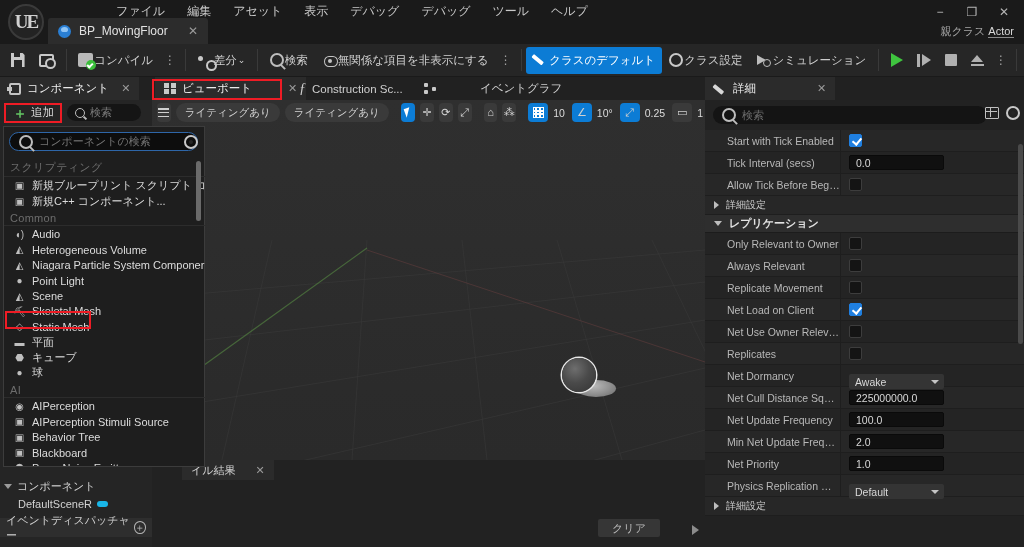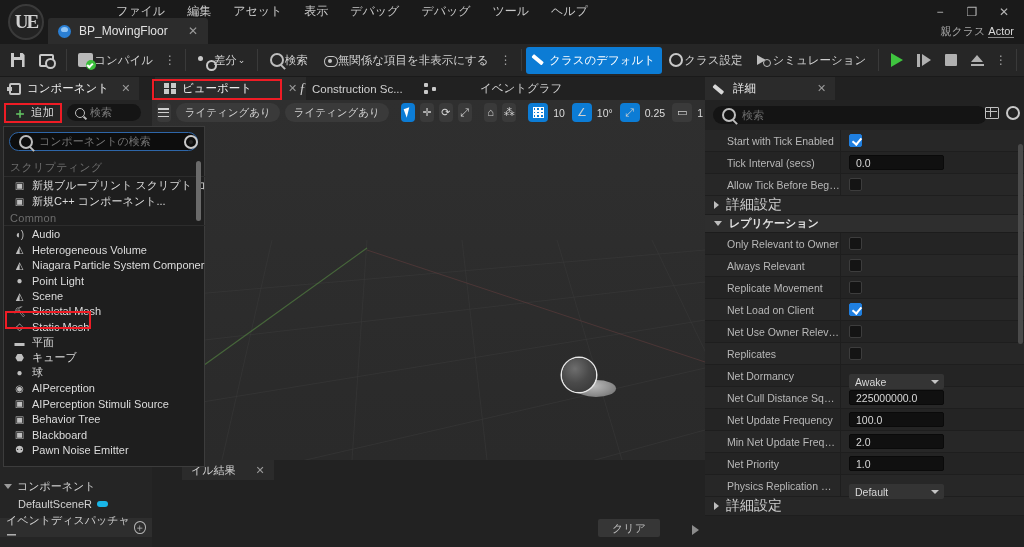--- a/index.html
+++ b/index.html
@@ -190,21 +190,21 @@
   .chk { width:13px; height:13px; background:#141414; border:1px solid #3d3d3d; border-radius:2px; }
   .chk.on { background:#1f7fe0; border-color:#1f7fe0; position:relative; }
   .chk.on::after { content:""; position:absolute; left:3.5px; top:1px; width:4px; height:7px;
      border-right:2px solid #fff; border-bottom:2px solid #fff; transform:rotate(40deg); }
   .tfield { width:95px; height:15px; background:#101010; border:1px solid #0a0a0a; border-radius:2px;
      display:flex; align-items:center; padding-left:6px; font-size:10.5px; color:#d8d8d8; }
   .dd { width:95px; height:15px; background:#343434; border-radius:2px; display:flex; align-items:center;
      padding:0 5px 0 6px; font-size:10.5px; color:#d8d8d8;margin-top:12px; }
   .dd-caret { margin-left:auto; width:0;height:0;border-left:4px solid transparent;border-right:4px solid transparent;border-top:4.5px solid #c4c4c4; }
   .subrow { height:19px; display:flex; align-items:center; gap:7px; padding-left:9px;
-     font-size:14px; color:#cfcfcf; background:#272727; border-bottom:1px solid #1e1e1e; }
+     font-size:10px; color:#cfcfcf; background:#272727; border-bottom:1px solid #1e1e1e; }
   .det-scroll { position:absolute; right:1px; top:44px; width:5px; height:200px; background:#4a4a4a; border-radius:3px; }
 
   
   .dropdown { position:absolute; left:3px; top:126px; width:202px; height:341px;
      background:#1e1e1e; border:1px solid #3c3c3c; z-index:50; }
   .dd-srch { margin:5px 6px 4px 5px; height:19px; background:#0d0d0d; border:1px solid #2e66a8;
      border-radius:10px; display:flex; align-items:center; gap:6px; padding:0 9px; font-size:11px; color:#767676; }
   .dd-gear { position:absolute; right:6px; top:8px; }
   .dd-list { position:absolute; left:0; top:30px; width:202px; height:309px; overflow:hidden; }
   .sec-label { font-size:11px; color:#6d6d6d; padding:3px 0 1px 6px; letter-spacing:0.3px;
@@ -678,20 +678,21 @@
       </div>
       <div class="dd-item">
         <span class="glyph">⬣</span>
         <span>キューブ</span>
       </div>
       <div class="dd-item">
         <span class="glyph">●</span>
         <span>球</span>
       </div>
 
+      <div class="sec-label">AI</div>
       <div class="dd-item">
         <span class="glyph">◉</span>
         <span>AIPerception</span>
       </div>
       <div class="dd-item">
         <span class="glyph">▣</span>
         <span>AIPerception Stimuli Source</span>
       </div>
       <div class="dd-item">
         <span class="glyph">▣</span>

